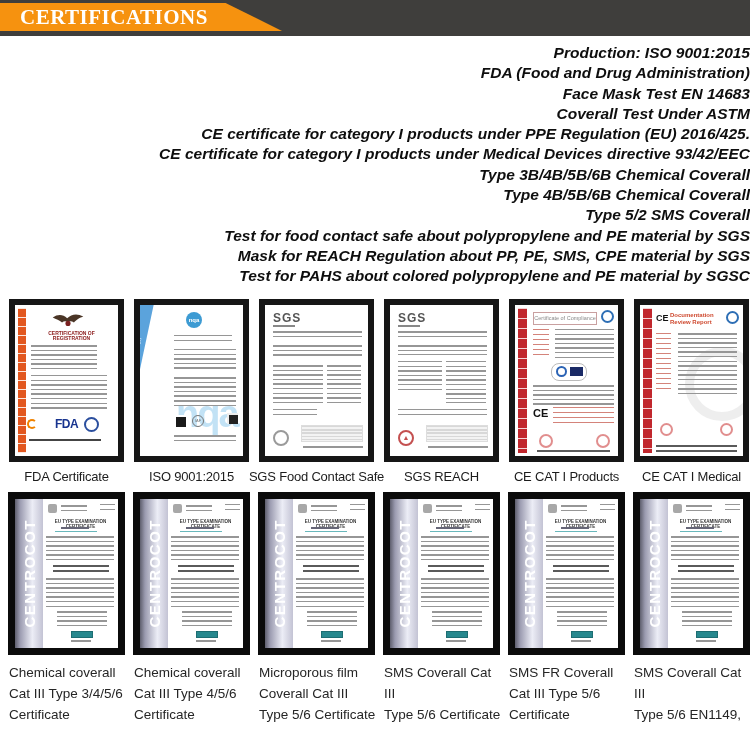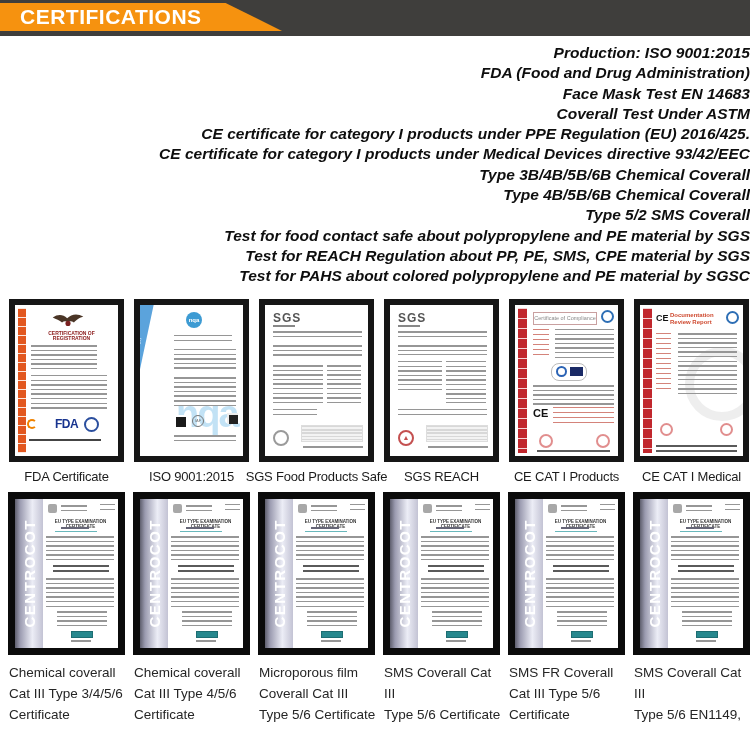--- a/index.html
+++ b/index.html
@@ -1,21 +1,21 @@
 <!DOCTYPE html>
 <html><head>
 <meta charset="utf-8">
 <style>
   html,body{margin:0;padding:0;background:#fff;}
   .page{position:relative;width:750px;height:734px;overflow:hidden;background:#fff;
         font-family:"Liberation Sans","DejaVu Sans",sans-serif;}
   
   .hdr{position:relative;width:750px;height:36px;background:#3F3E3C;}
   .ribbon{position:absolute;left:0;top:3px;width:282px;height:28px;background:#F6920F;
-          clip-path:polygon(0 0,80% 0,100% 100%,0 100%);}
+          clip-path:polygon(0 0,80% 0,100% 100%,0 100%);font-family:Liberation Serif, serif;}
   .hdr-title{position:absolute;left:20px;top:2px;color:#fff;font-weight:700;font-size:21px;
              letter-spacing:.5px;line-height:24px;}
   
   .list{padding:7px 0 0 24px;text-align:right;}
   .list div{font-weight:700;font-style:italic;font-size:15.5px;line-height:20.3px;color:#0e0e0e;}
   
   .row{display:flex;padding:0 4px;margin-top:12px;}
   .col{width:125px;min-width:125px;display:flex;flex-direction:column;align-items:center;}
   .thumb{position:relative;width:115px;height:163px;box-sizing:border-box;border:6px solid #161616;
          background:#fff;overflow:hidden;}
@@ -57,21 +57,21 @@
     <div>Production: ISO 9001:2015</div>
     <div>FDA (Food and Drug Administration)</div>
     <div>Face Mask Test EN 14683</div>
     <div>Coverall Test Under ASTM</div>
     <div>CE certificate for category I products under PPE Regulation (EU) 2016/425.</div>
     <div>CE certificate for category I products under Medical Devices directive 93/42/EEC</div>
     <div>Type 3B/4B/5B/6B Chemical Coverall</div>
     <div>Type 4B/5B/6B Chemical Coverall</div>
     <div>Type 5/2 SMS Coverall</div>
     <div>Test for food contact safe about polypropylene and PE material by SGS</div>
-    <div>Test for REACH Regulation about PP, PE, SMS, CPE material by SGS</div>
+    <div>Mask for REACH Regulation about PP, PE, SMS, CPE material by SGS</div>
     <div>Test for PAHS about colored polypropylene and PE material by SGSC</div>
   </div>
 
   <div class="row">
 
     <div class="col">
       <div class="thumb">
         <div class="abs fda-band"></div>
         <svg class="abs" style="left:36px;top:7px" width="34" height="16" viewBox="0 0 40 18">
           <path d="M2 6 C8 2 14 2 19 7 C24 2 31 1 38 5 C32 7 30 9 27 12 C24 10 22 10 20 12 C18 10 15 10 13 12 C10 9 6 8 2 6 Z" fill="#4a3526"></path>
@@ -114,21 +114,21 @@
         <div class="abs" style="left:8px;top:20px;width:22px;height:2px;background:#888;"></div>
         <div class="abs tl" style="left:8px;right:6px;top:26px;height:9px;"></div>
         <div class="abs tl" style="left:8px;right:6px;top:40px;height:14px;"></div>
         <div class="abs tl" style="left:8px;width:50px;top:60px;height:38px;"></div>
         <div class="abs tl" style="left:62px;width:34px;top:60px;height:38px;"></div>
         <div class="abs tl" style="left:8px;width:44px;top:104px;height:9px;"></div>
         <div class="abs ring" style="left:8px;bottom:10px;width:16px;height:16px;border:2px solid #9a9a9a;"></div>
         <div class="abs" style="right:5px;bottom:14px;width:60px;height:15px;background:repeating-linear-gradient(to bottom,#d8d8d8 0 1.5px,#f3f3f3 1.5px 3.2px);border:1px solid #ddd;"></div>
         <div class="abs tl" style="right:5px;bottom:5px;width:60px;height:5px;"></div>
       </div>
-      <div class="cap1">SGS Food Products Safe</div>
+      <div class="cap1">SGS Food Contact Safe</div>
     </div>
 
     <div class="col">
       <div class="thumb">
         <b class="abs" style="left:8px;top:6px;font-size:12px;color:#555;letter-spacing:1px;">SGS</b>
         <div class="abs" style="left:8px;top:20px;width:22px;height:2px;background:#888;"></div>
         <div class="abs tl" style="left:8px;right:6px;top:26px;height:9px;"></div>
         <div class="abs tl" style="left:8px;right:6px;top:40px;height:10px;"></div>
         <div class="abs tl" style="left:8px;width:44px;top:56px;height:32px;"></div>
         <div class="abs tl" style="left:56px;width:40px;top:56px;height:42px;"></div>

